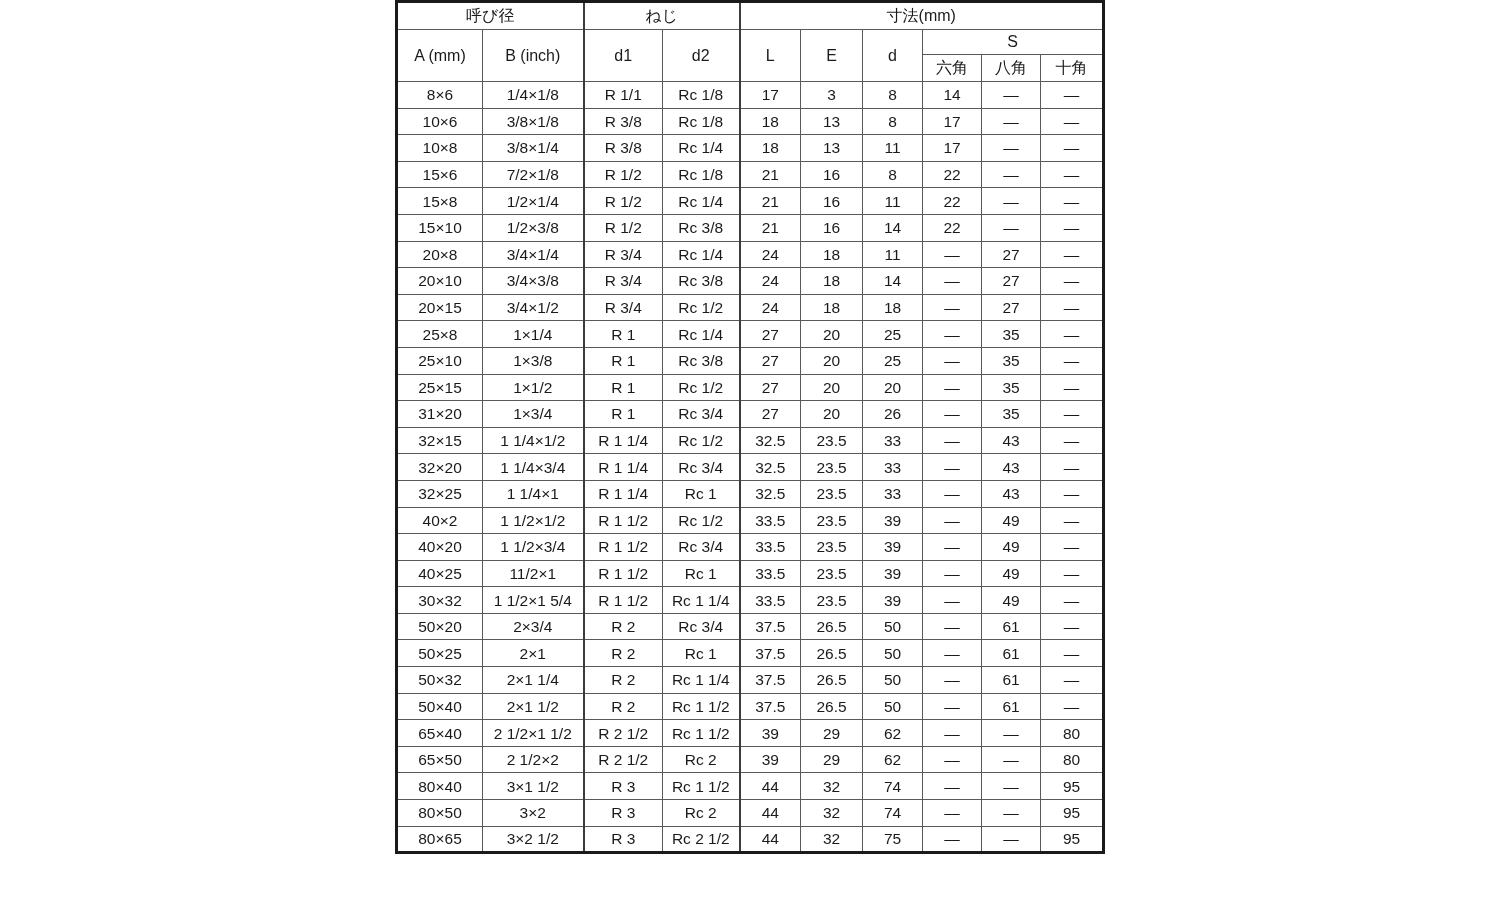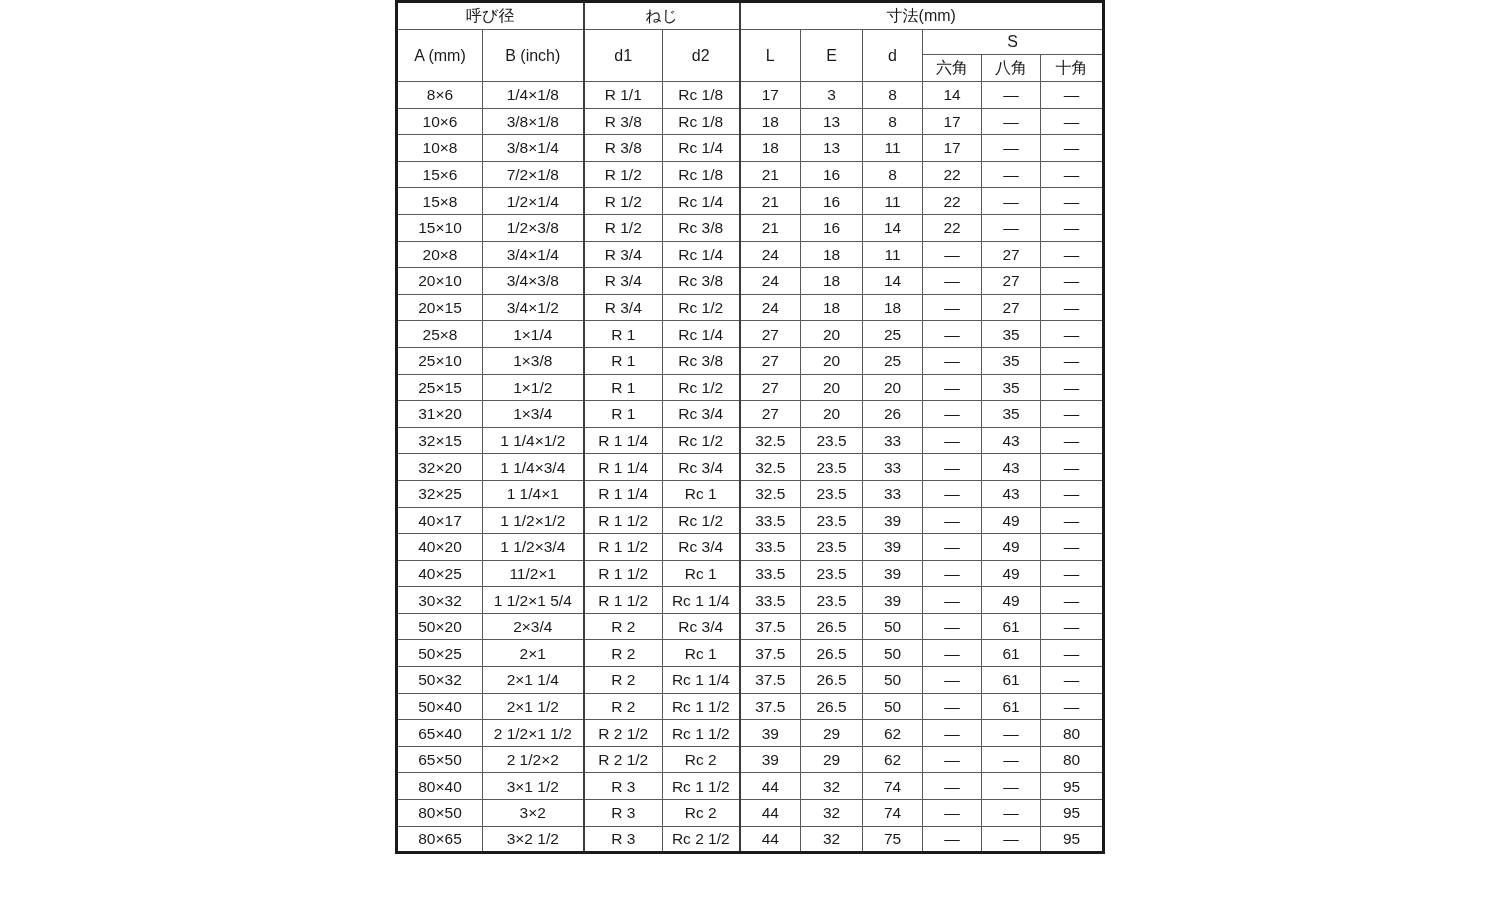--- a/index.html
+++ b/index.html
@@ -285,21 +285,21 @@
           <td>R 1 1/4</td>
           <td>Rc 1</td>
           <td>32.5</td>
           <td>23.5</td>
           <td>33</td>
           <td>—</td>
           <td>43</td>
           <td>—</td>
         </tr>
         <tr>
-          <td>40×17</td>
+          <td>40×2</td>
           <td>1 1/2×1/2</td>
           <td>R 1 1/2</td>
           <td>Rc 1/2</td>
           <td>33.5</td>
           <td>23.5</td>
           <td>39</td>
           <td>—</td>
           <td>49</td>
           <td>—</td>
         </tr>

